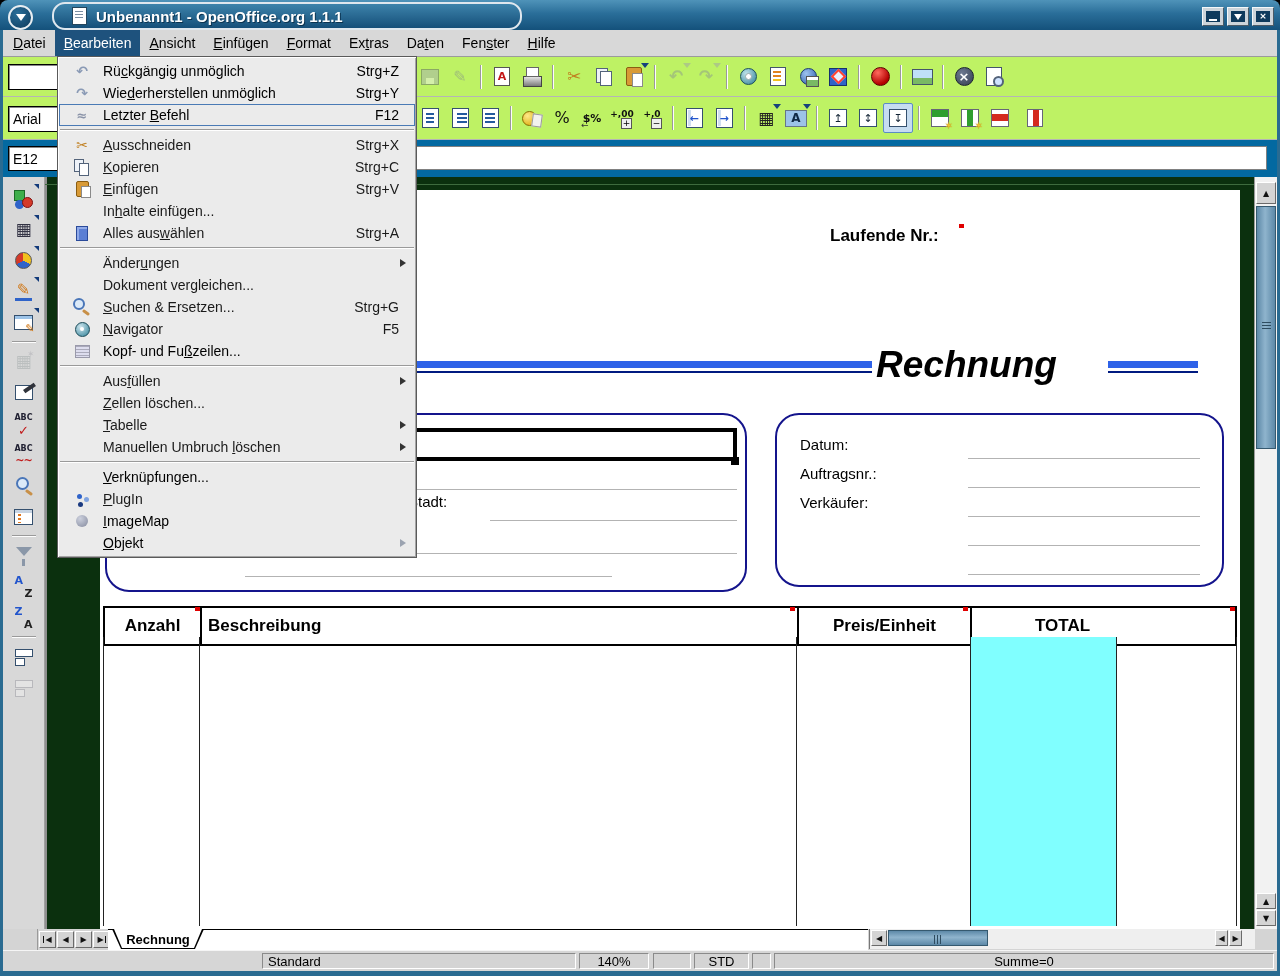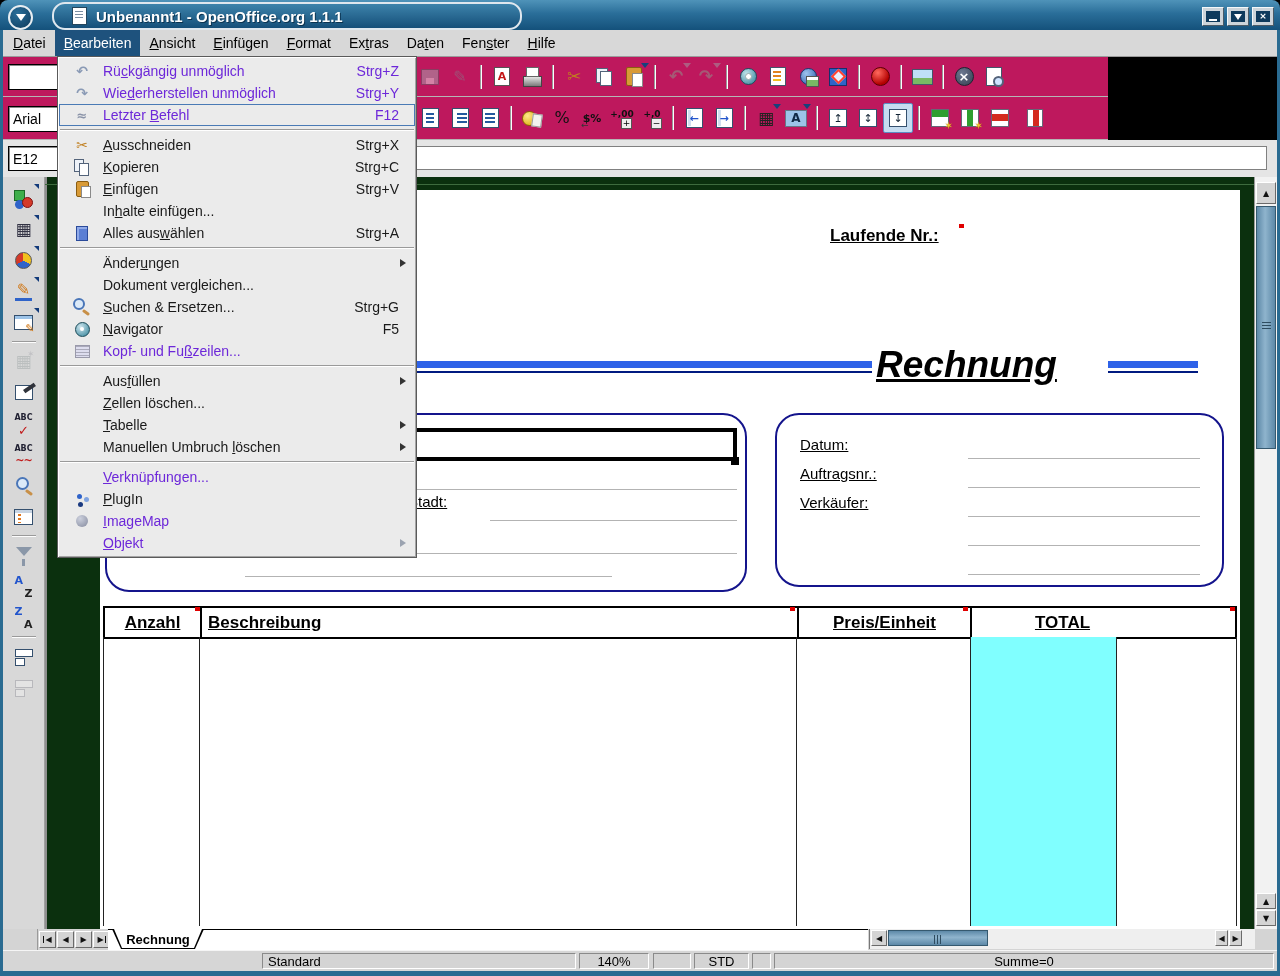--- a/index.html
+++ b/index.html
@@ -33,21 +33,21 @@
   .frame-l{left:0}.frame-r{right:0}
   .frame-b{position:absolute;left:0;bottom:0;width:1280px;height:5px;background:#2a6b91;z-index:30;}
 
   
   .menubar{position:absolute;left:0;top:30px;width:1280px;height:27px;background:#d8d8d8;
     border-bottom:1px solid #9b9b9b;display:flex;align-items:stretch;padding-left:4px;box-sizing:border-box;font-size:14px;}
   .mbitem{display:flex;align-items:center;padding:0 9px;color:#000;white-space:nowrap;}
   .mbitem.active{background:#1e527d;color:#fff;}
 
   
-  .tb{position:absolute;left:3px;width:1105px;background:#be185d;box-sizing:border-box;border-bottom:1px solid #b5b5b5;}
+  .tb{position:absolute;left:3px;width:1274px;background:#bef264;box-sizing:border-box;border-bottom:1px solid #b5b5b5;}
   .tb1{top:57px;height:40px;}
   .tb2{top:97px;height:43px;}
   .combo-frag{position:absolute;left:5px;top:7px;width:49px;height:24px;background:#fff;
     border:1px solid #000;box-shadow:inset 1px 1px 0 #888;font-size:14px;color:#000;
     display:flex;align-items:center;padding-left:4px;}
   .tbrow{position:absolute;left:412px;top:0;height:100%;display:flex;align-items:center;}
   .tbtn{position:relative;width:30px;height:30px;display:flex;align-items:center;justify-content:center;border-radius:2px;}
   .tsep{width:0;height:24px;border-left:1px solid #9a9a9a;border-right:1px solid #fdfdfd;margin:0 5px;}
   .ddm{position:absolute;top:1px;right:0;width:0;height:0;border-left:4px solid transparent;border-right:4px solid transparent;border-top:5px solid #16417c;}
   .dis .ddm{border-top-color:#9aa2ad;}
@@ -142,51 +142,51 @@
   .i-sort-ascending::after{content:"Z";position:absolute;right:4px;bottom:1px;font-size:11px;font-weight:bold;color:#222;}
   .i-sort-descending::before{content:"Z";position:absolute;left:4px;top:1px;font-size:11px;font-weight:bold;color:#2255cc;}
   .i-sort-descending::after{content:"A";position:absolute;right:4px;bottom:1px;font-size:11px;font-weight:bold;color:#222;}
   .i-group::before{content:"";position:absolute;left:4px;top:5px;width:16px;height:6px;background:#fff;border:1px solid #35506e;}
   .i-group::after{content:"";position:absolute;left:4px;bottom:4px;width:8px;height:6px;background:#fff;border:1px solid #35506e;}
   .i-ungroup::before{content:"";position:absolute;left:4px;top:5px;width:16px;height:6px;background:#eee;border:1px solid #99a;}
   .i-ungroup::after{content:"";position:absolute;left:4px;bottom:4px;width:8px;height:6px;background:#eee;border:1px solid #99a;}
   .lkm{position:absolute;top:1px;right:1px;width:0;height:0;border-left:5px solid transparent;border-top:5px solid #123a7a;}
 
   
-  .fbar{position:absolute;left:3px;top:140px;width:1274px;height:37px;background:#e5e5e5;box-sizing:border-box;}
+  .fbar{position:absolute;left:3px;top:140px;width:1274px;height:37px;background:#0369a1;box-sizing:border-box;}
   .namebox{position:absolute;left:5px;top:6px;width:49px;height:23px;background:#fff;border:1px solid #000;
     box-shadow:inset 1px 1px 0 #888;font-size:14px;display:flex;align-items:center;padding-left:4px;}
   .flinput{position:absolute;left:412px;top:6px;width:852px;height:24px;background:#fff;border:1px solid #808080;
     box-sizing:border-box;font:14px "Liberation Sans",sans-serif;padding:0 4px;}
 
   
   .leftbar{position:absolute;left:3px;top:177px;width:42px;height:752px;background:#d8d8d8;border-right:1px solid #a0a0a0;
     display:flex;flex-direction:column;align-items:center;padding-top:6px;box-sizing:border-box;}
   .leftbar .tbtn{width:32px;height:31px;}
   .lsep{width:24px;height:0;border-top:1px solid #9a9a9a;border-bottom:1px solid #fdfdfd;margin:3px 0;}
 
   
   .workspace{position:absolute;left:45px;top:177px;width:1209px;height:752px;background:#0b300e;
     border-left:2px solid #8f8f8f;box-sizing:border-box;overflow:hidden;}
   .pageline{position:absolute;left:45px;top:184px;width:1209px;height:1px;background:#3e6b3e;}
   .page{position:absolute;left:100px;top:190px;width:1140px;height:739px;background:#fff;}
   
-  .abs{position:absolute;text-decoration:underline;}
+  .abs{position:absolute;}
   .lauf{left:830px;top:226px;font-size:17px;font-weight:bold;color:#000;}
   .notedot{width:5px;height:4px;background:#e00000;}
   .bluebar{height:7px;background:#2e62e8;}
   .navyline{height:2px;background:#001a80;}
   .bigtitle{left:876px;top:344px;font:italic bold 37px "Liberation Sans",sans-serif;color:#000;letter-spacing:0px;}
   .rbox{border:2px solid #14148c;border-radius:24px;background:#fff;}
   .selcell{left:113px;top:428px;width:624px;height:33px;border:4px solid #000;background:#fff;box-sizing:border-box;}
   .selhandle{left:731px;top:457px;width:8px;height:8px;background:#000;}
   .fillline{height:1px;background:#b3b3b3;}
   .doclabel{font-size:15px;color:#000;}
   
-  .thead{left:103px;top:606px;width:1134px;height:33px;display:flex;border:2px solid #000;box-sizing:border-box;background:#fff;}
+  .thead{left:103px;top:606px;width:1134px;height:40px;display:flex;border:2px solid #000;box-sizing:border-box;background:#fff;}
   .thcell{border-left:2px solid #000;display:flex;align-items:center;justify-content:center;
      font-size:17px;font-weight:bold;box-sizing:border-box;overflow:hidden;white-space:nowrap;}
   .thcell:first-child{border-left:none;}
   .thcell.left{justify-content:flex-start;padding-left:6px;}
   .colline{width:1px;background:#222;top:637px;height:289px;}
   .cyancol{left:971px;top:637px;width:145px;height:289px;background:#80ffff;}
 
   
   .vscroll{position:absolute;left:1254px;top:177px;width:23px;height:752px;background:#f2f2f2;border-left:1px solid #9a9a9a;box-sizing:border-box;}
   .sbtn{position:absolute;background:#d4d4d4;border:1px solid;border-color:#fff #6a6a6a #6a6a6a #fff;
@@ -214,21 +214,21 @@
   
   .statusbar{position:absolute;left:3px;top:950px;width:1274px;height:21px;background:#d6d6d6;border-top:1px solid #f5f5f5;}
   .sfield{position:absolute;top:2px;height:16px;background:#d4d4d4;border:1px solid;border-color:#8a8a8a #fff #fff #8a8a8a;
     font-size:13px;display:flex;align-items:center;padding:0 5px;box-sizing:border-box;white-space:nowrap;}
   .sfield.center{justify-content:center;}
 
   
   .editmenu{position:absolute;left:57px;top:56px;width:356px;background:#ebebeb;border:1px solid #5a5a5a;
     box-shadow:inset 1px 1px 0 #fff,inset -1px -1px 0 #a5a5a5;z-index:50;padding:3px 1px;font-size:14px;}
   .mrow{position:relative;display:flex;align-items:center;height:22px;padding:0 6px 0 10px;color:#1a1a1a;}
-  .mrow.disabled{color:#6d28d9;}
+  .mrow.disabled{color:#000000;}
   .mrow.hovered{outline:1px solid #4a7ab5;outline-offset:-1px;}
   .mico{width:26px;display:flex;align-items:center;justify-content:center;position:relative;height:18px;
     font-family:"DejaVu Sans",sans-serif;line-height:1;}
   .mlabel{margin-left:8px;white-space:nowrap;}
   .msc{margin-left:auto;padding-right:10px;}
   .marrow{position:absolute;right:9px;top:7px;width:0;height:0;border-top:4px solid transparent;border-bottom:4px solid transparent;border-left:6px solid #333;}
   .disabled .marrow{border-left-color:#9ba3b0;}
   .msep{height:0;border-top:1px solid #9a9a9a;border-bottom:1px solid #fff;margin:3px 1px;}
   
   .m-undo::before{content:"↶";font-size:14px;color:#8a9ab5;font-weight:bold;}

